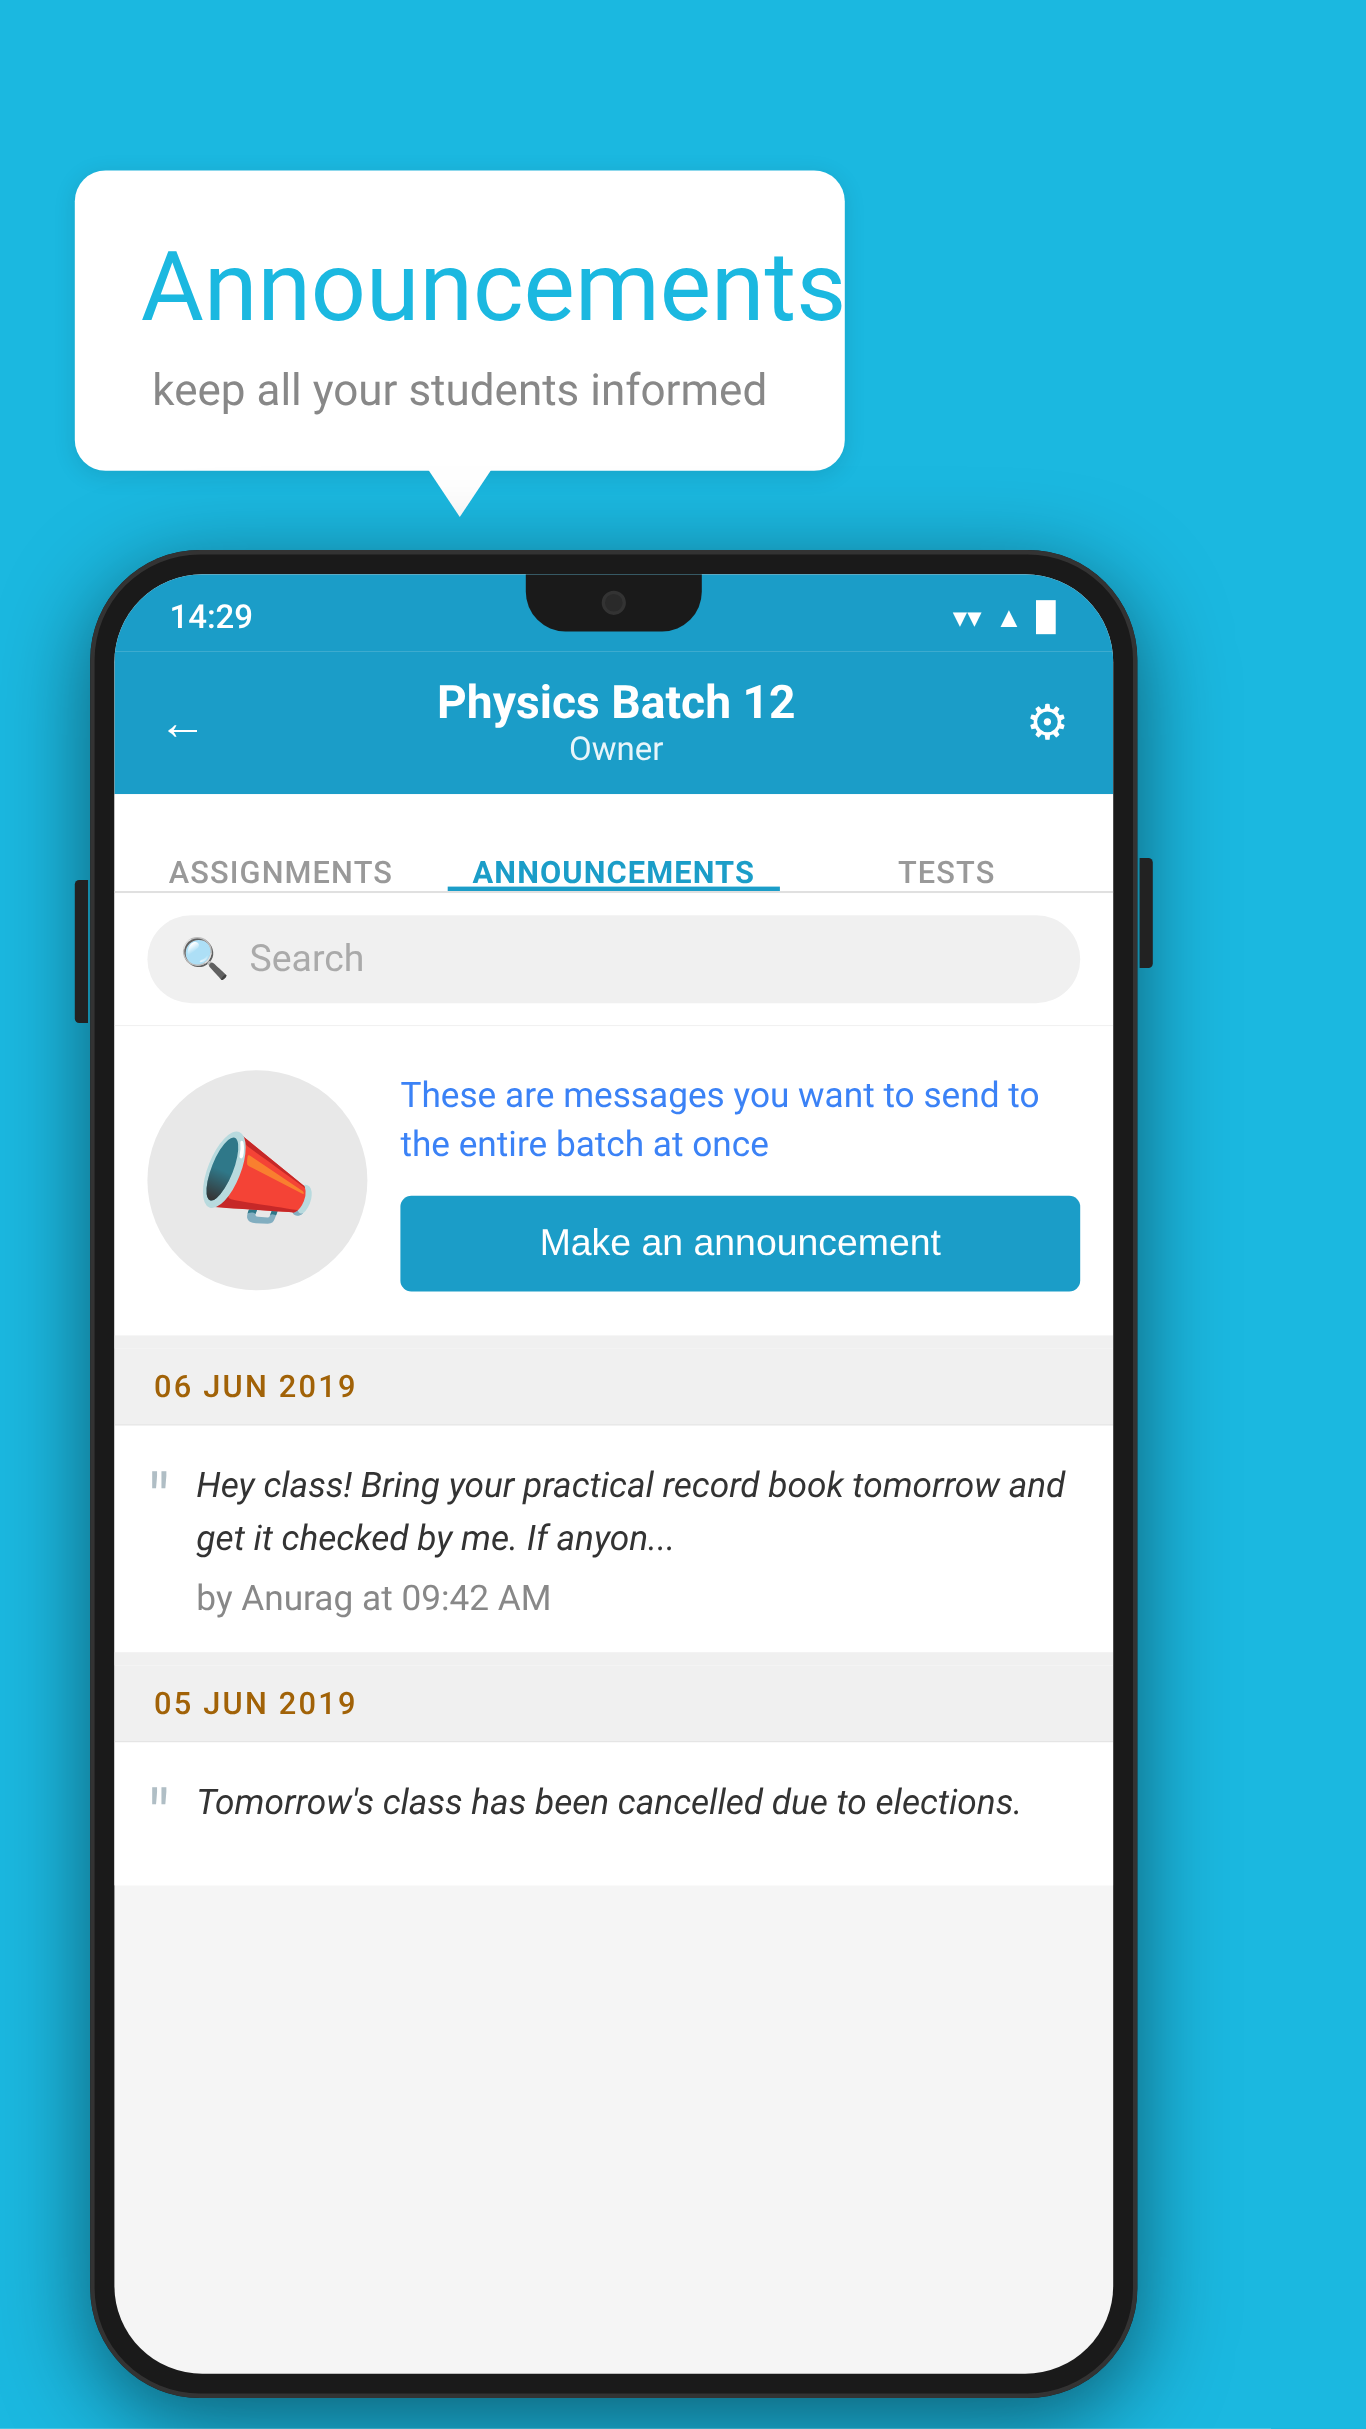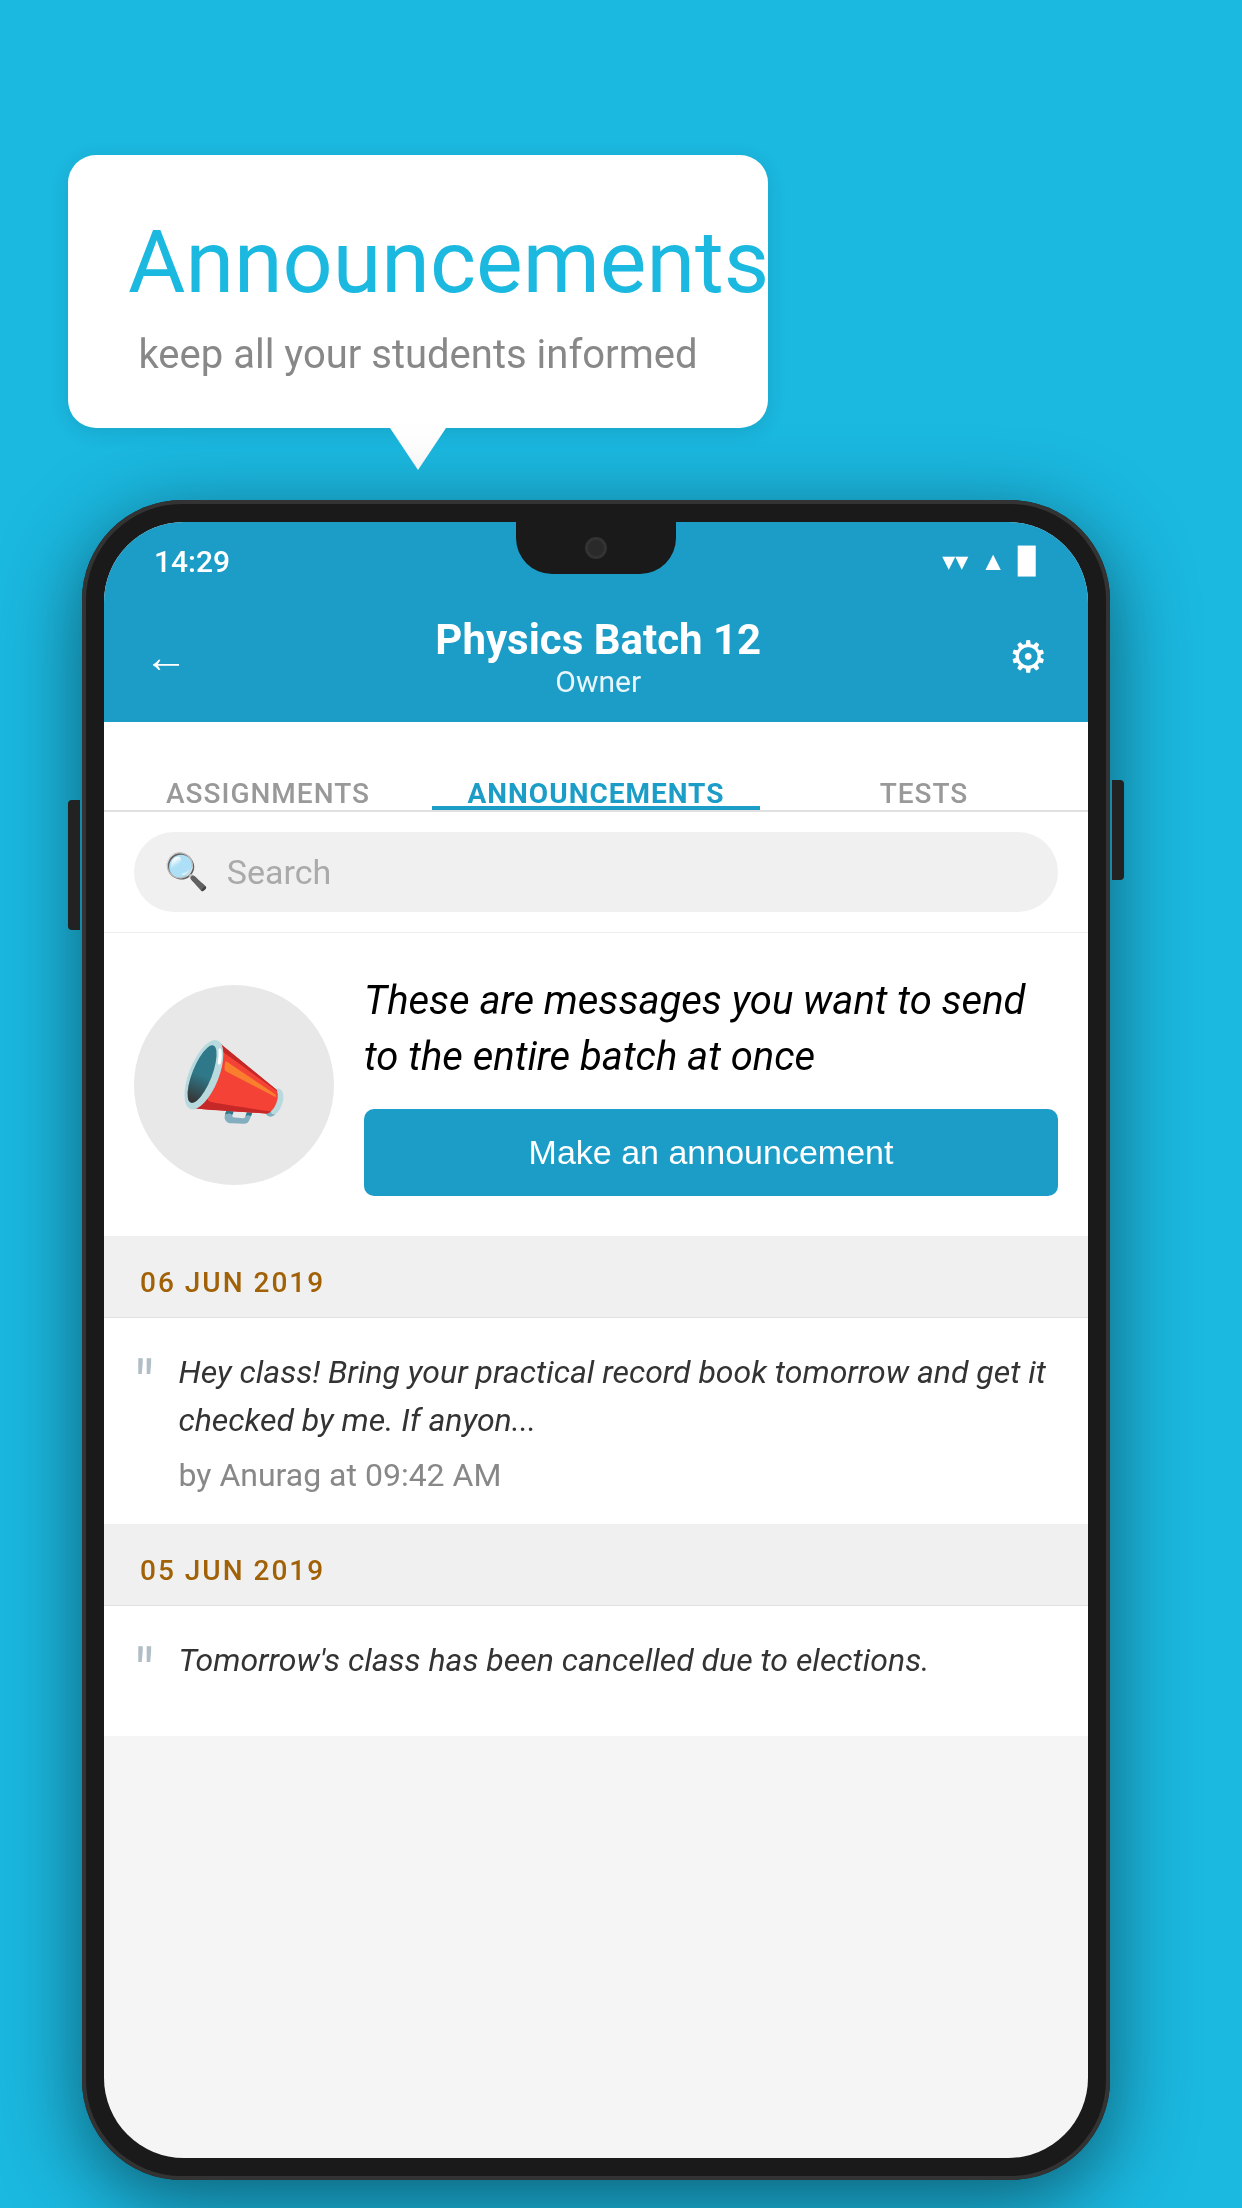--- a/index.html
+++ b/index.html
@@ -49,21 +49,21 @@
       font-size: 40px;
       color: #888;
       font-weight: 400;
     }
 
     
     .phone-wrapper {
       position: absolute;
       top: 500px;
       left: 82px;
-      width: 1028px;
+      width: 952px;
       height: 1680px;
     }
     .phone-outer {
       position: absolute;
       top: 0; left: 0;
       width: 100%;
       height: 100%;
       background: #1a1a1a;
       border-radius: 100px;
       box-shadow: 0 20px 80px rgba(0,0,0,0.5), inset 0 0 0 4px #333;
@@ -271,24 +271,23 @@
       font-size: 90px;
       transform: scaleX(-1);
       color: #5a7a8a;
     }
     .promo-right {
       display: flex;
       flex-direction: column;
       gap: 24px;
     }
     .promo-text {
-      color: #000000;
-      font-size: 40px;
+      color: #3b82f6;
+      font-size: 32px;
       line-height: 1.4;
-      font-style: italic;
     }
     .make-announcement-btn {
       background: #1b9dc8;
       color: white;
       border: none;
       border-radius: 10px;
       padding: 24px 36px;
       font-size: 34px;
       font-weight: 500;
       cursor: pointer;

